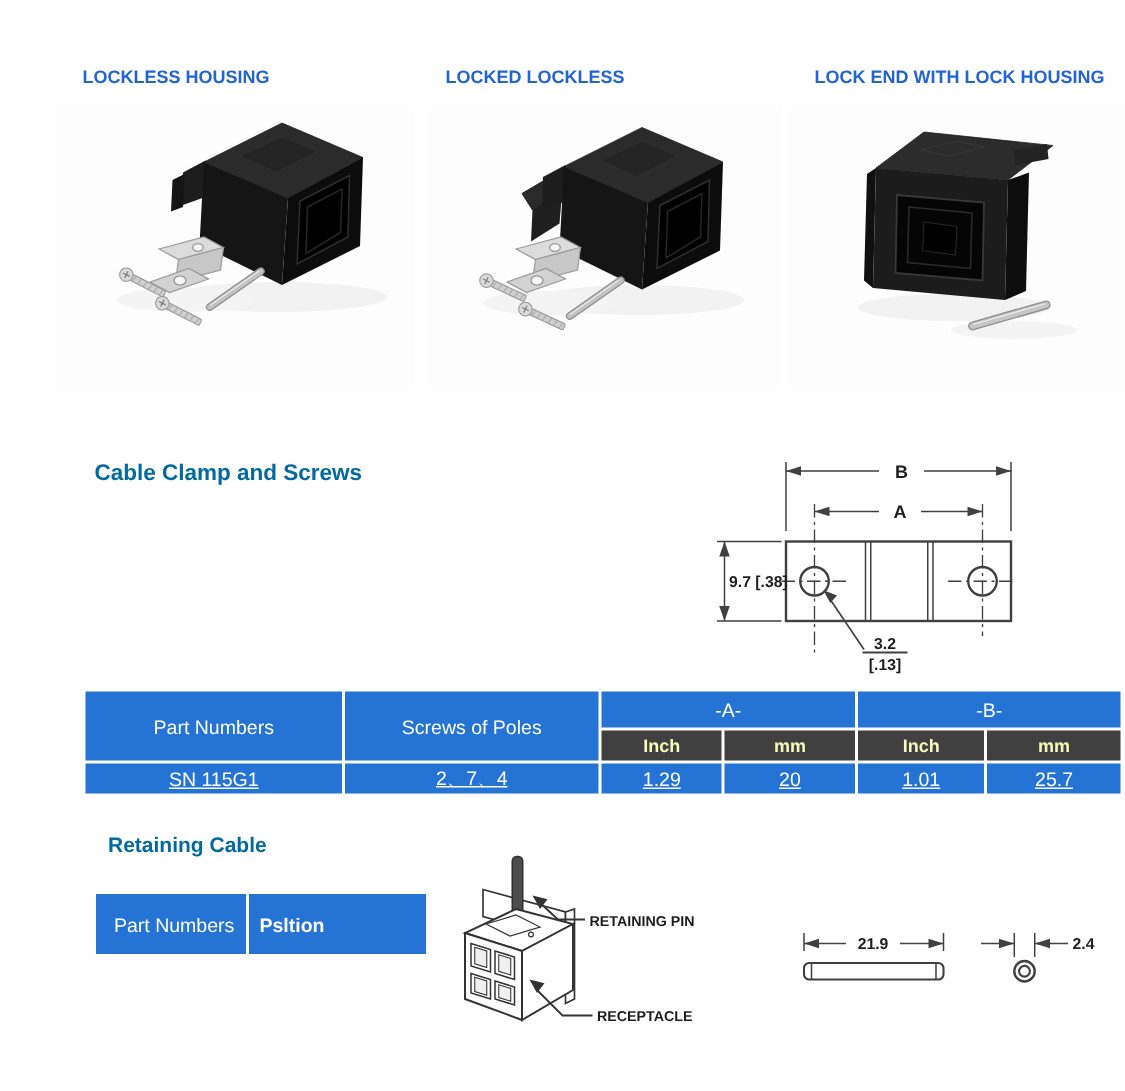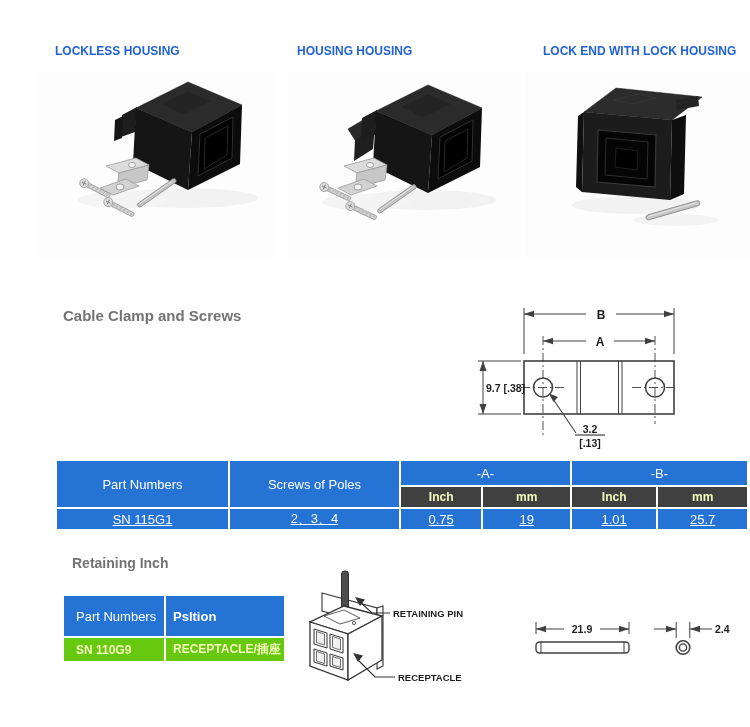--- a/index.html
+++ b/index.html
@@ -1,20 +1,20 @@
 <!DOCTYPE html>
 <html><head>
 <meta charset="utf-8">
 <style>
   html,body{margin:0;padding:0;background:#fff;}
   .page{position:relative;width:750px;height:727px;background:#ffffff;overflow:hidden;
         font-family:"Liberation Sans",sans-serif;margin-left:24px;}
   
   .product-label{position:absolute;top:44px;font-size:12px;font-weight:700;color:#2263d6;white-space:nowrap;}
-  .section-heading{position:absolute;color:#737373;font-size:15px;font-weight:600;white-space:nowrap;}
+  .section-heading{position:absolute;color:#0369a1;font-size:15px;font-weight:600;white-space:nowrap;}
   
   .photo{position:absolute;top:70px;}
   
   table.spec{position:absolute;border-collapse:separate;border-spacing:2px;table-layout:fixed;}
   table.spec th, table.spec td{font-weight:400;text-align:center;vertical-align:middle;
         font-size:13px;color:#ffffff;padding:0;}
   .cell-blue{background:#2573d5;}
   .cell-green{background:#404040;color:#f4fbbb !important;font-weight:700 !important;font-size:12px !important;}
   #table-clamp{left:31px;top:459px;width:694px;}
   #table-clamp tr.r1 th{height:24px;}
@@ -30,21 +30,21 @@
   .drawing{position:absolute;}
   .dim-text{font-family:"Liberation Sans",sans-serif;font-weight:700;fill:#1d1d1d;}
   svg{display:block;}
 </style>
 </head>
 <body>
 
 <div class="page">
 
   <div class="product-label" style="left:31px;">LOCKLESS HOUSING</div>
-  <div class="product-label" style="left:273px;">HOUSING HOUSING</div>
+  <div class="product-label" style="left:273px;">LOCKED LOCKLESS</div>
   <div class="product-label" style="left:519px;">LOCK END WITH LOCK HOUSING</div>
 
   <svg class="photo" style="left:12px;" width="240" height="190" viewBox="0 0 240 190">
     <rect x="0" y="0" width="240" height="190" fill="#fdfdfd"></rect>
     <ellipse cx="150" cy="128" rx="72" ry="10" fill="#f2f2f2"></ellipse>
     <ellipse cx="88" cy="130" rx="46" ry="8" fill="#f4f4f4"></ellipse>
     <g>
       <polygon points="86,45 101,37 99,62 85,67" fill="#1d1d1d"></polygon>
       <polygon points="79,50 87,46 86,68 78,71" fill="#161616"></polygon>
       <polygon points="100,38 152,12 206,35 156,62" fill="#2b2b2b" stroke="#1a1a1a" stroke-width="0.5"></polygon>
@@ -197,44 +197,40 @@
       <th class="cell-blue" colspan="2">-B-</th>
     </tr>
     <tr class="r2">
       <th class="cell-green">Inch</th>
       <th class="cell-green">mm</th>
       <th class="cell-green">Inch</th>
       <th class="cell-green">mm</th>
     </tr>
     <tr class="r3">
       <td class="cell-blue">SN 115G1</td>
-      <td class="cell-blue">2、3、4</td>
-      <td class="cell-blue">0.75</td>
-      <td class="cell-blue">19</td>
+      <td class="cell-blue">2、7、4</td>
+      <td class="cell-blue">1.29</td>
+      <td class="cell-blue">20</td>
       <td class="cell-blue">1.01</td>
       <td class="cell-blue">25.7</td>
     </tr>
   </tbody>
     </table>
 
-  <div class="section-heading" style="left:48px;top:555px;font-size:14px;">Retaining Inch</div>
+  <div class="section-heading" style="left:48px;top:555px;font-size:14px;">Retaining Cable</div>
 
   <table class="spec" id="table-pins">
     <colgroup>
         <col style="width:100px">
         <col style="width:118px">
       </colgroup>
     <tbody>
         <tr>
       <th class="pad1">Part Numbers</th>
       <th class="pad2">Psltion</th>
-    </tr>
-    <tr>
-      <td class="pad1">SN 110G9</td>
-      <td class="pad2">RECEPTACLE/插座</td>
     </tr>
   </tbody>
     </table>
 
   <svg class="drawing" style="left:278px;top:566px;" width="215" height="140" viewBox="0 0 215 140">
     <g stroke="#333" fill="#ffffff">
 
       <polygon points="20,27 75,42 75,60 20,45" stroke-width="1.1"></polygon>
       <polygon points="75,42 81,40 81,100 75,103" stroke-width="1.1"></polygon>
 

